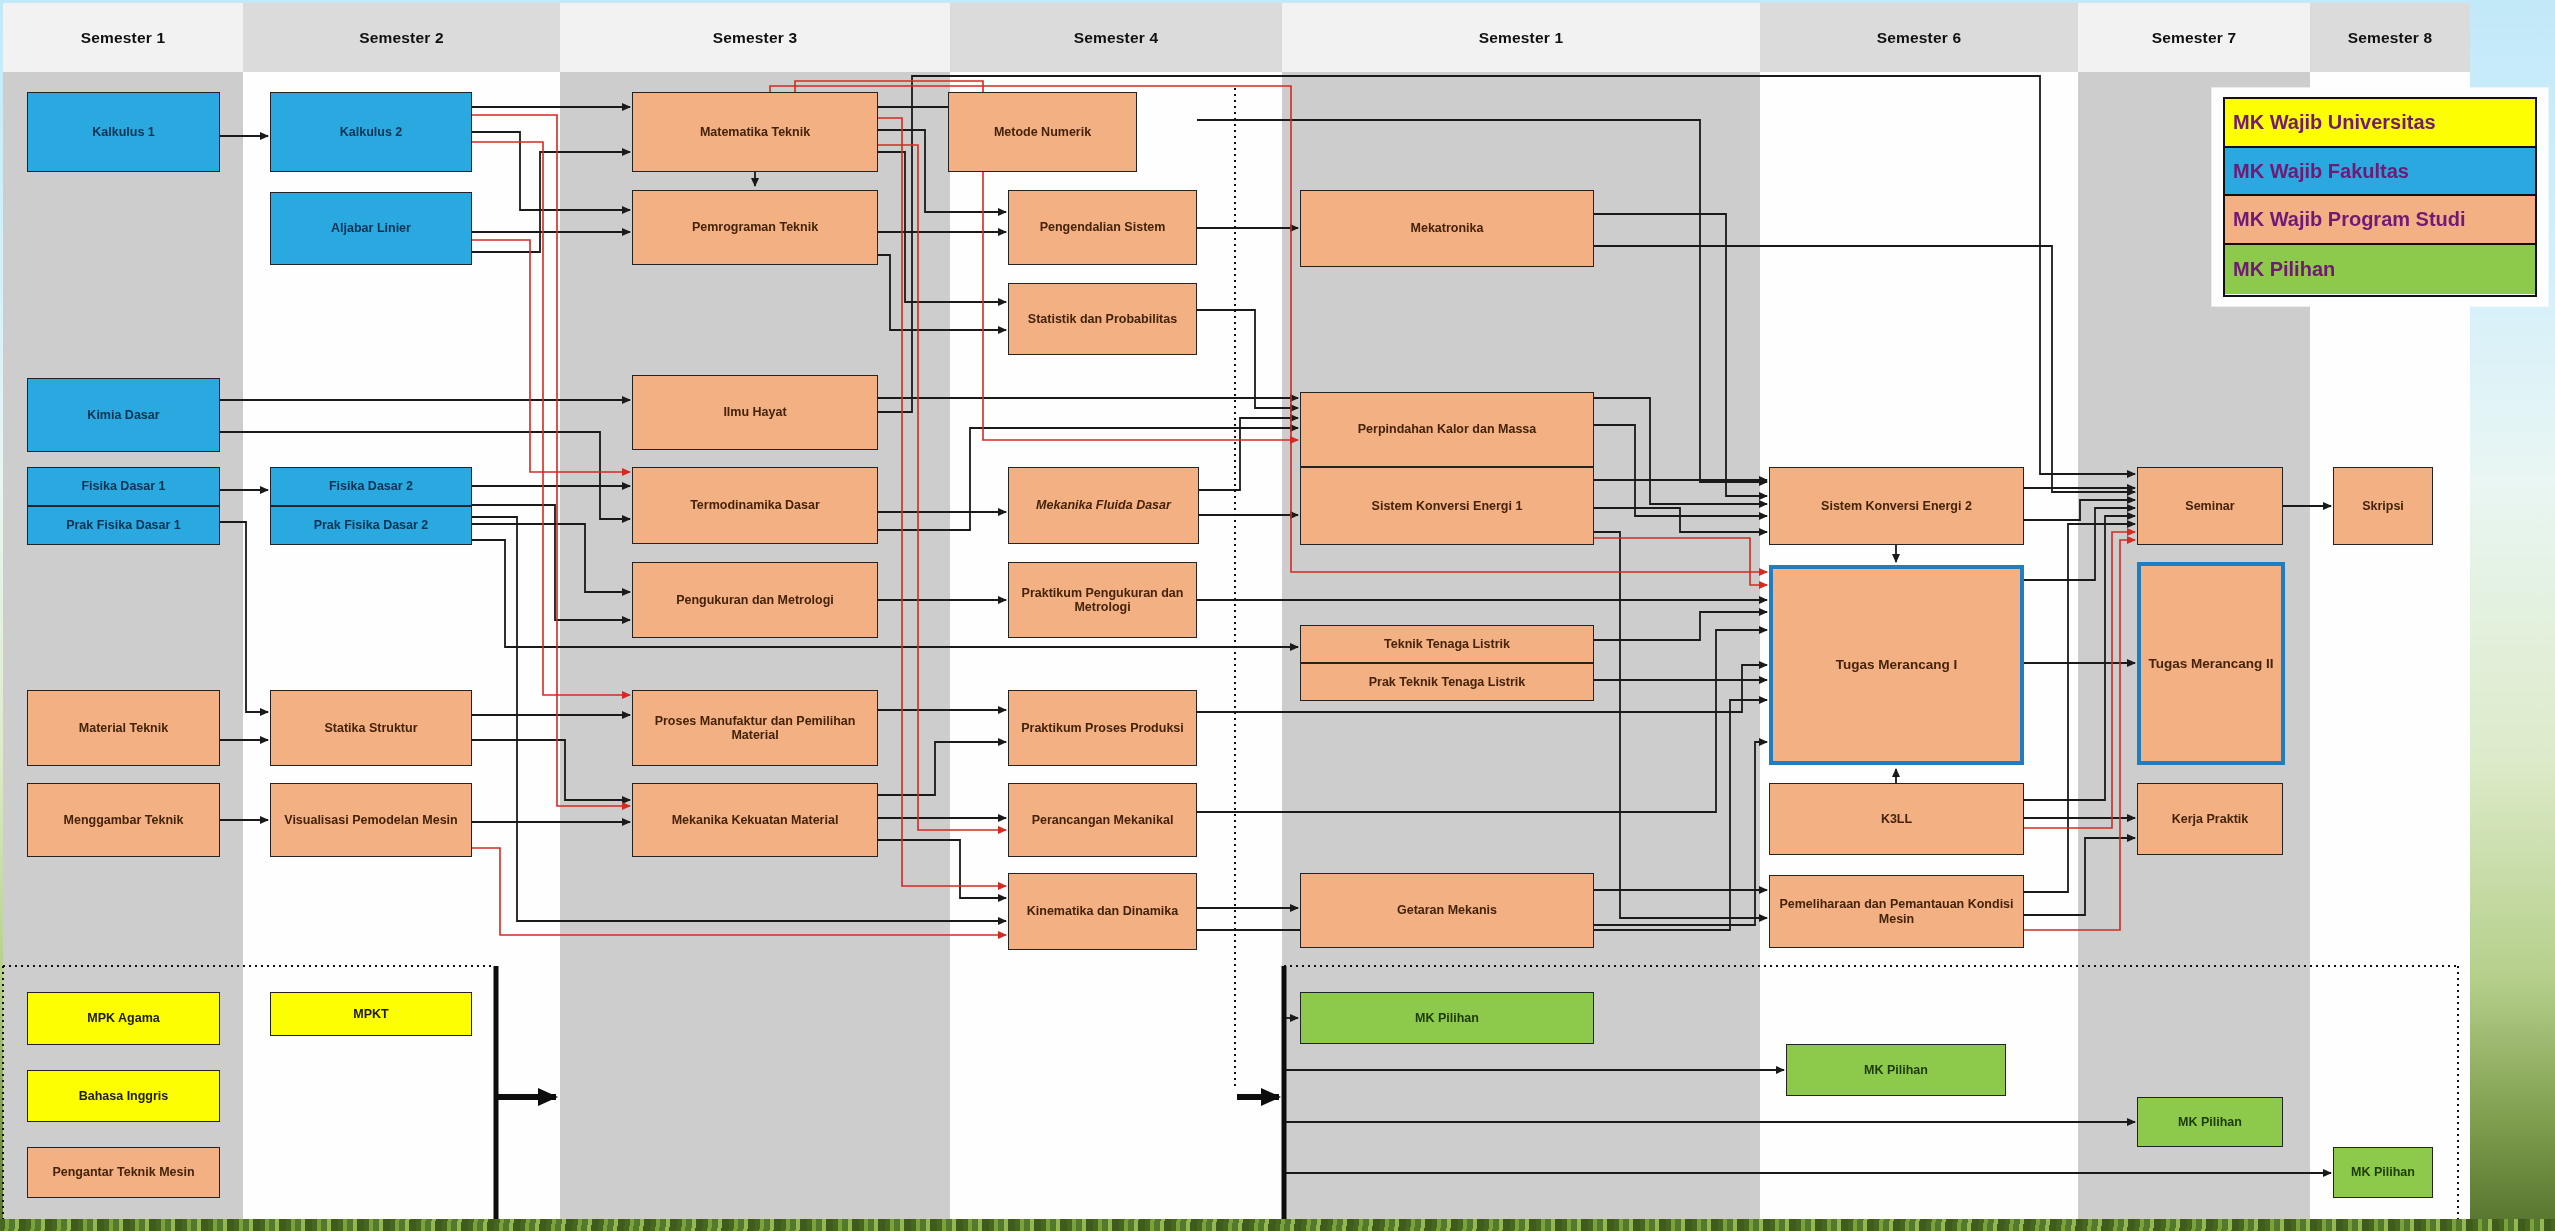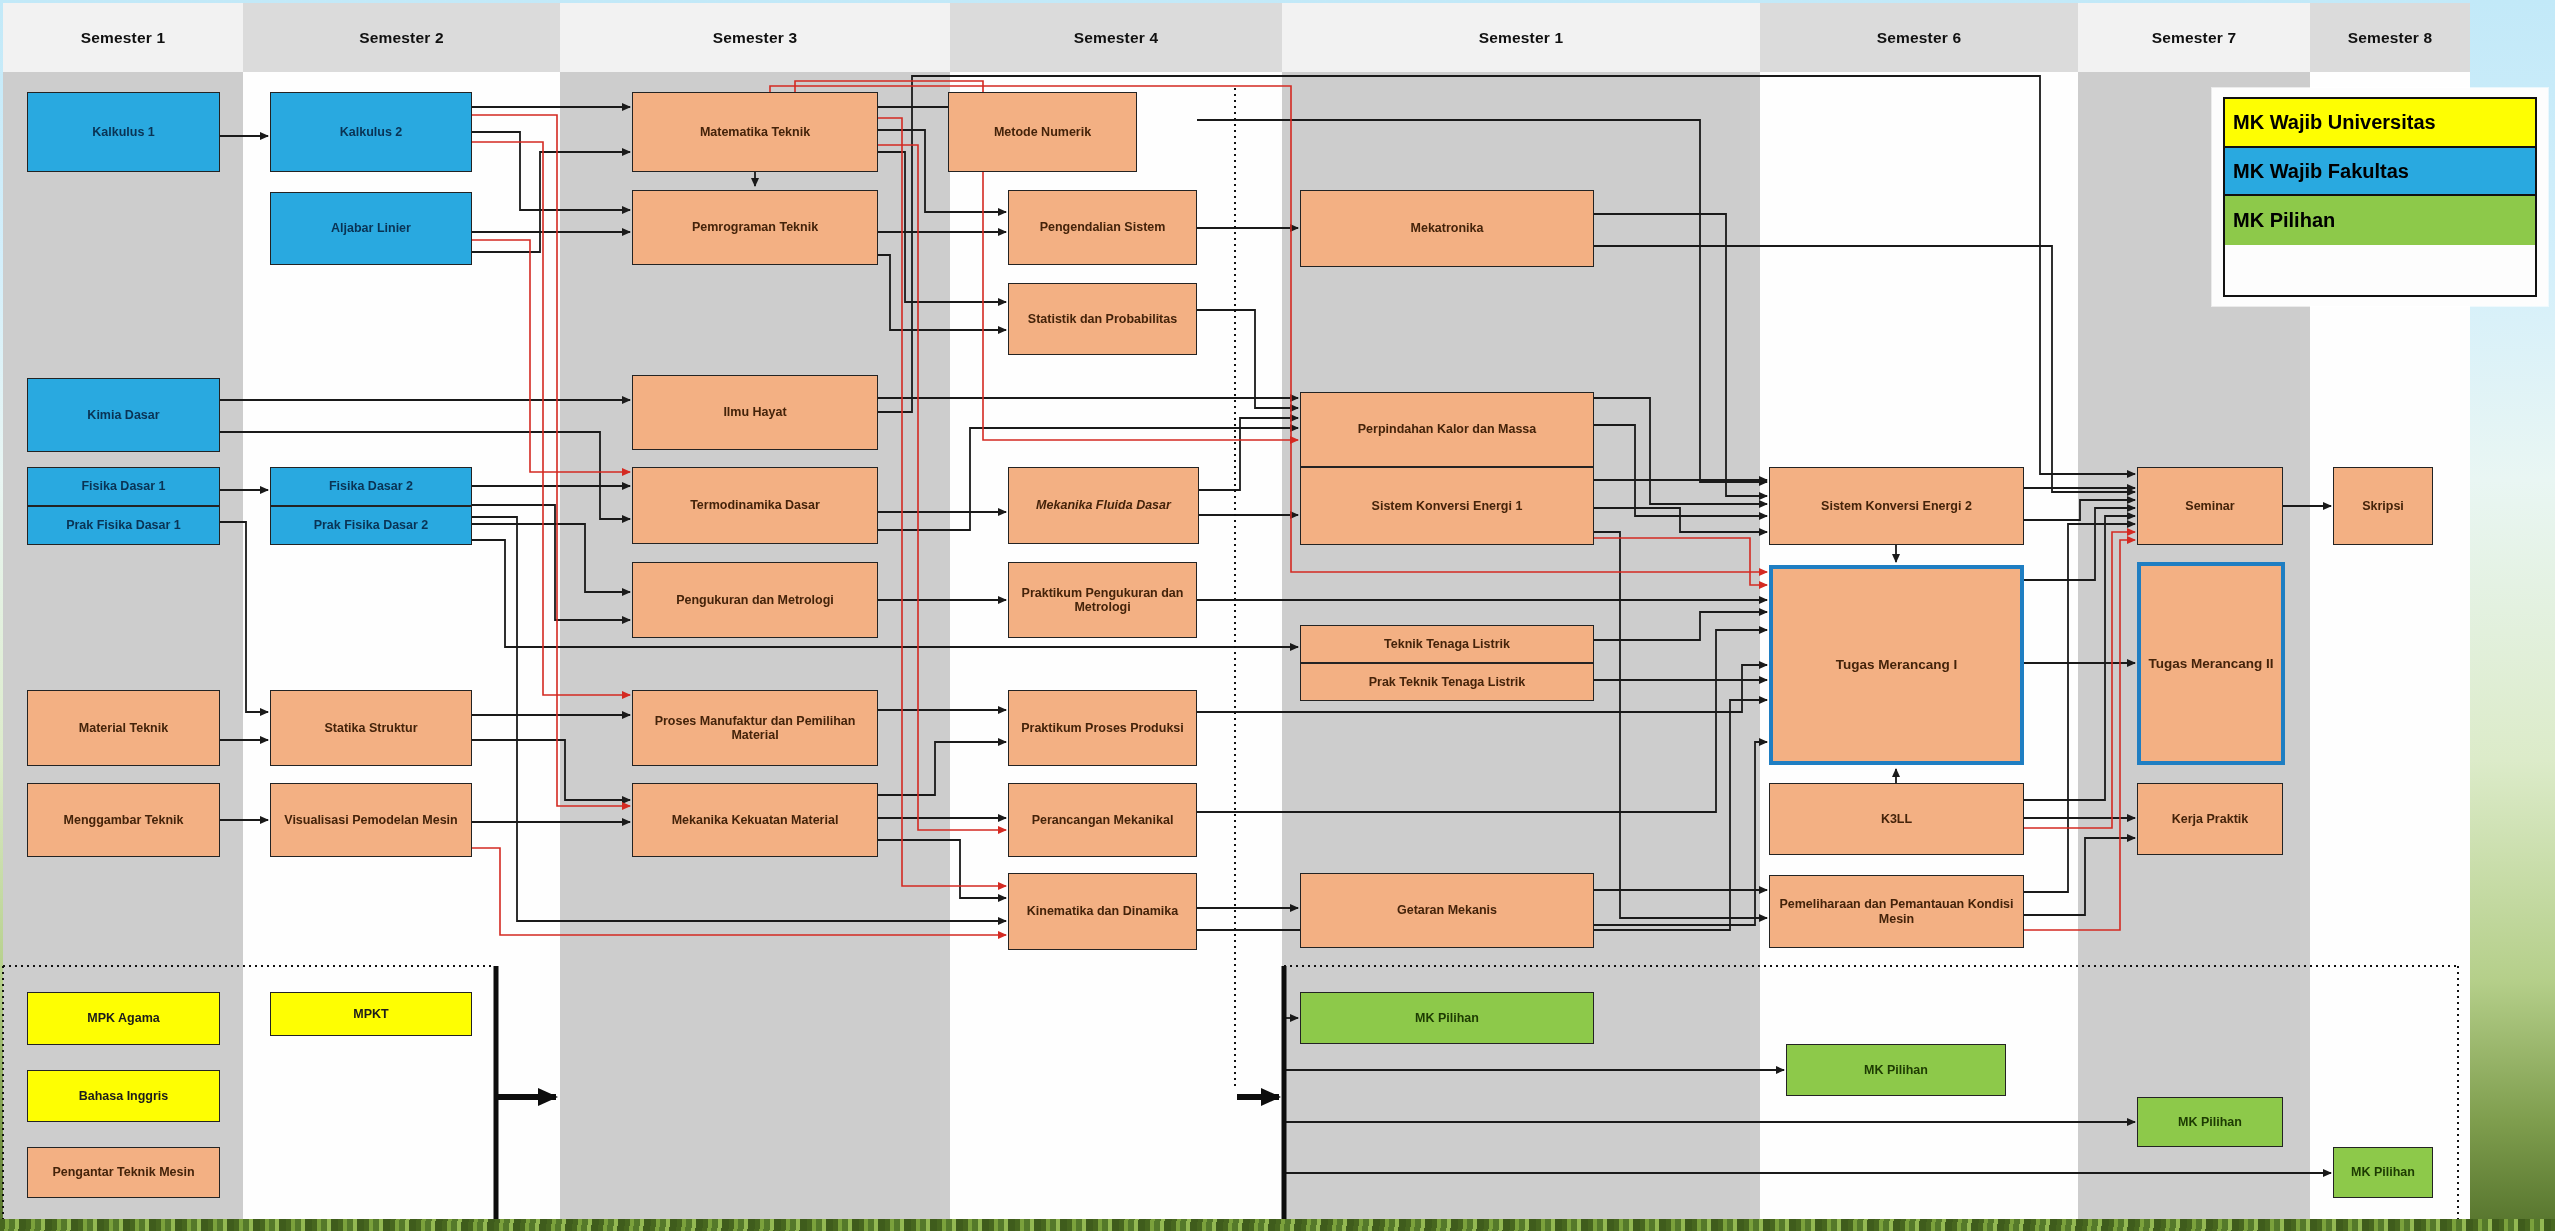--- a/index.html
+++ b/index.html
@@ -16,21 +16,21 @@
   .fakultas{background:#29A9E0;color:#0a3354;}
   .prodi{background:#F3B083;color:#44230a;}
   .universitas{background:#FEFE02;color:#1c1c1c;}
   .pilihan{background:#8DC94A;color:#1d3b02;}
   .hl{border:4px solid #1F7EC2;font-weight:700;font-size:13.5px;}
   #arrows{position:absolute;left:0;top:0;}
   #legend{position:absolute;left:2212px;top:88px;width:336px;height:218px;background:#fdfdfd;
     box-shadow:0 0 0 1px rgba(255,255,255,.6);}
   #legend .ltable{position:absolute;left:11px;top:9px;width:314px;height:200px;border:2.5px solid #111;box-sizing:border-box;}
   .lrow{height:48.7px;border-bottom:2px solid #111;box-sizing:border-box;display:flex;align-items:center;
-    padding-left:8px;font-weight:700;font-size:20px;color:#000000;}
+    padding-left:8px;font-weight:700;font-size:20px;color:#701a75;}
   .lrow:last-child{border-bottom:none;}
 </style>
 </head>
 <body>
 
 <div id="stage">
   <div id="bands">
       <div class="band" style="left: 3px; width: 240px; background: rgb(205, 205, 205);"></div>
       <div class="band" style="left: 243px; width: 317px; background: rgb(254, 254, 254);"></div>
       <div class="band" style="left: 560px; width: 390px; background: rgb(205, 205, 205);"></div>
@@ -308,20 +308,23 @@
     </div>
 
   <div id="legend">
     <div class="ltable">
         <div class="lrow" style="background: rgb(254, 254, 2);">
           <span>MK Wajib Universitas</span>
         </div>
         <div class="lrow" style="background: rgb(41, 169, 224);">
           <span>MK Wajib Fakultas</span>
         </div>
+        <div class="lrow" style="background: rgb(243, 176, 131);">
+          <span>MK Wajib Program Studi</span>
+        </div>
         <div class="lrow" style="background: rgb(141, 201, 74);">
           <span>MK Pilihan</span>
         </div>
       </div>
   </div>
 
   <div id="grass"></div>
 </div>
 
 </body></html>

